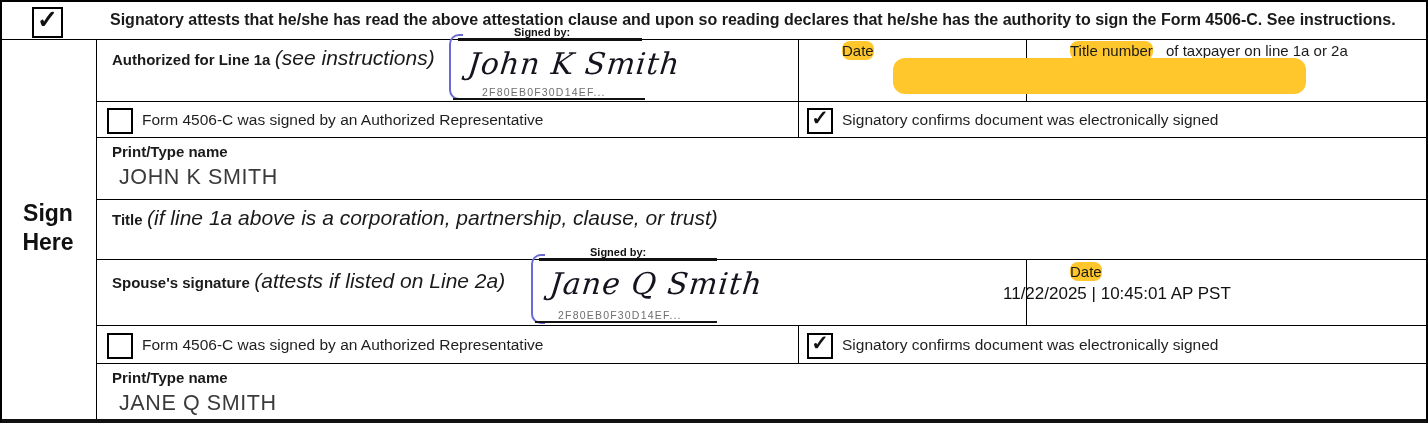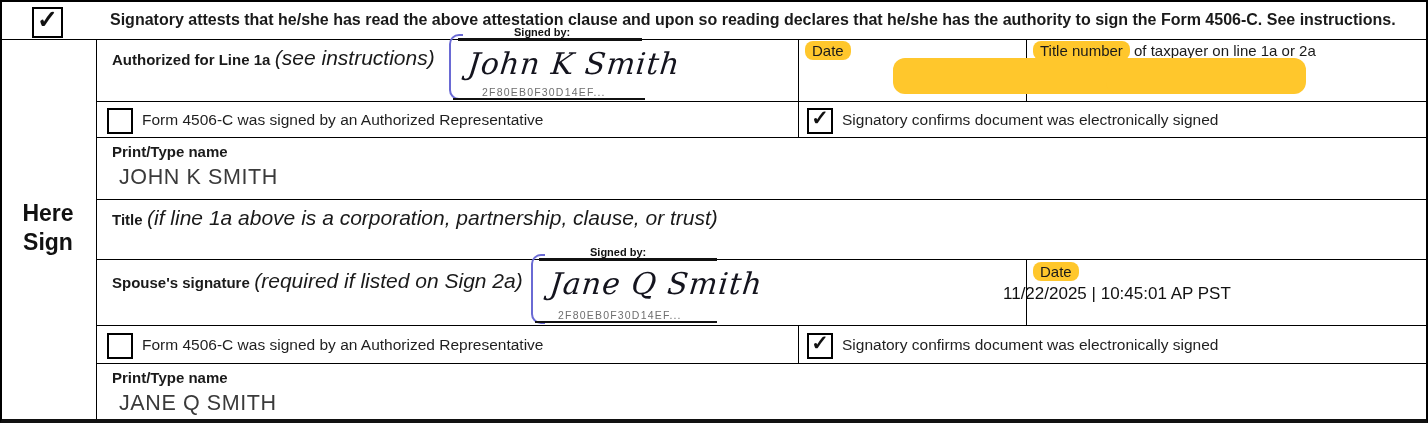--- a/index.html
+++ b/index.html
@@ -13,21 +13,21 @@
     color:#1a1a1a;
     overflow:hidden;
     background:#fff;
   }
   .cell{position:absolute;box-sizing:border-box;}
   .bb{border-bottom:1px solid #000;}
   .br{border-right:1px solid #000;}
   .abs{position:absolute;white-space:nowrap;}
   .lbl{font-size:15px;font-weight:bold;}
   .note{font-size:21px;font-style:italic;font-weight:normal;}
-  .hl{background:#FFC72C;border-radius:8px;padding:1px 7px;}
+  .hl{background:#FFC72C;border-radius:8px;padding:1px 0;margin-left:37px;}
   .pill{position:absolute;background:#FFC72C;border-radius:12px;z-index:1;}
   .bigtxt{font-size:25px;color:#111;z-index:3;letter-spacing:0.5px;}
   .cb{position:absolute;width:22px;height:22px;border:2px solid #000;background:#fff;
       display:flex;align-items:center;justify-content:center;z-index:2;}
   .cb span{font-size:21px;font-weight:bold;line-height:1;margin-top:-7px;color:#111;}
   .cb-lg{width:27px;height:27px;}
   .cb-lg span{font-size:25px;}
   .cbl{font-size:15.5px;color:#1f1f1f;}
   .printname{font-size:21.5px;color:#3a3a3a;letter-spacing:0.6px;}
   .signhere{font-size:23px;font-weight:bold;line-height:1.28;text-align:center;color:#111;}
@@ -59,36 +59,36 @@
   <div class="cell bb br" style="left:95px;top:324px;width:702px;height:38px;"></div>
   <div class="cell bb" style="left:797px;top:324px;width:627px;height:38px;"></div>
   <div class="cell" style="left:95px;top:362px;width:1329px;height:57px;"></div>
 
   <div class="cb cb-lg" style="left:30px;top:5px;">
     <span>✓</span>
   </div>
   <div class="abs" style="left:108px;top:9px;font-size:16px;font-weight:bold;">Signatory attests that he/she has read the above attestation clause and upon so reading declares that he/she has the authority to sign the Form 4506-C. See instructions.</div>
 
   <div class="abs signhere" style="left:0;top:197px;width:92px;">
+    <div>Sign</div>
     <div>Here</div>
-    <div>Sign</div>
   </div>
 
   <div class="abs" style="left:110px;top:44px;">
     <span class="lbl">Authorized for Line 1a</span>
     <span class="note">(see instructions)</span>
   </div>
 
   <div class="abs" style="left:803px;top:40px;font-size:15px;">
     <span class="hl">Date</span>
   </div>
 
   <div class="abs" style="left:1031px;top:40px;font-size:15px;">
     <span class="hl">Title number</span>
-    <span style="margin-left:0;">of taxpayer on line 1a or 2a</span>
+    <span style="margin-left:9px;">of taxpayer on line 1a or 2a</span>
   </div>
 
   <div class="pill" style="left:891px;top:56px;width:352px;height:36px;"></div>
   <div class="pill" style="left:1104px;top:56px;width:200px;height:36px;"></div>
 
   <div>
     <div class="stamp-bracket" style="left:447px;top:32px;width:14px;height:66px;"></div>
     <div class="stamp-line" style="left:456px;top:36px;width:184px;height:3px;"></div>
     <div class="abs signedby" style="left:484px;top:24px;">Signed by:</div>
     <div class="abs scriptname" style="left:466px;top:44px;">John K Smith</div>
@@ -109,21 +109,21 @@
   <div class="abs lbl" style="left:110px;top:141px;">Print/Type name</div>
   <div class="abs printname" style="left:117px;top:163px;">JOHN K SMITH</div>
 
   <div class="abs" style="left:110px;top:204px;">
     <span class="lbl">Title</span>
     <span class="note">(if line 1a above is a corporation, partnership, clause, or trust)</span>
   </div>
 
   <div class="abs" style="left:110px;top:267px;">
     <span class="lbl">Spouse's signature</span>
-    <span class="note">(required if listed on Sign 2a)</span>
+    <span class="note">(attests if listed on Line 2a)</span>
   </div>
 
   <div class="abs" style="left:1031px;top:261px;font-size:15px;z-index:3;">
     <span class="hl">Date</span>
   </div>
   <div class="abs datesm" style="left:1001px;top:282px;text-align:center;">11/22/2025 | 10:45:01 AP PST</div>
 
   <div>
     <div class="stamp-bracket" style="left:529px;top:252px;width:14px;height:70px;"></div>
     <div class="stamp-line" style="left:537px;top:256px;width:178px;height:3px;"></div>

